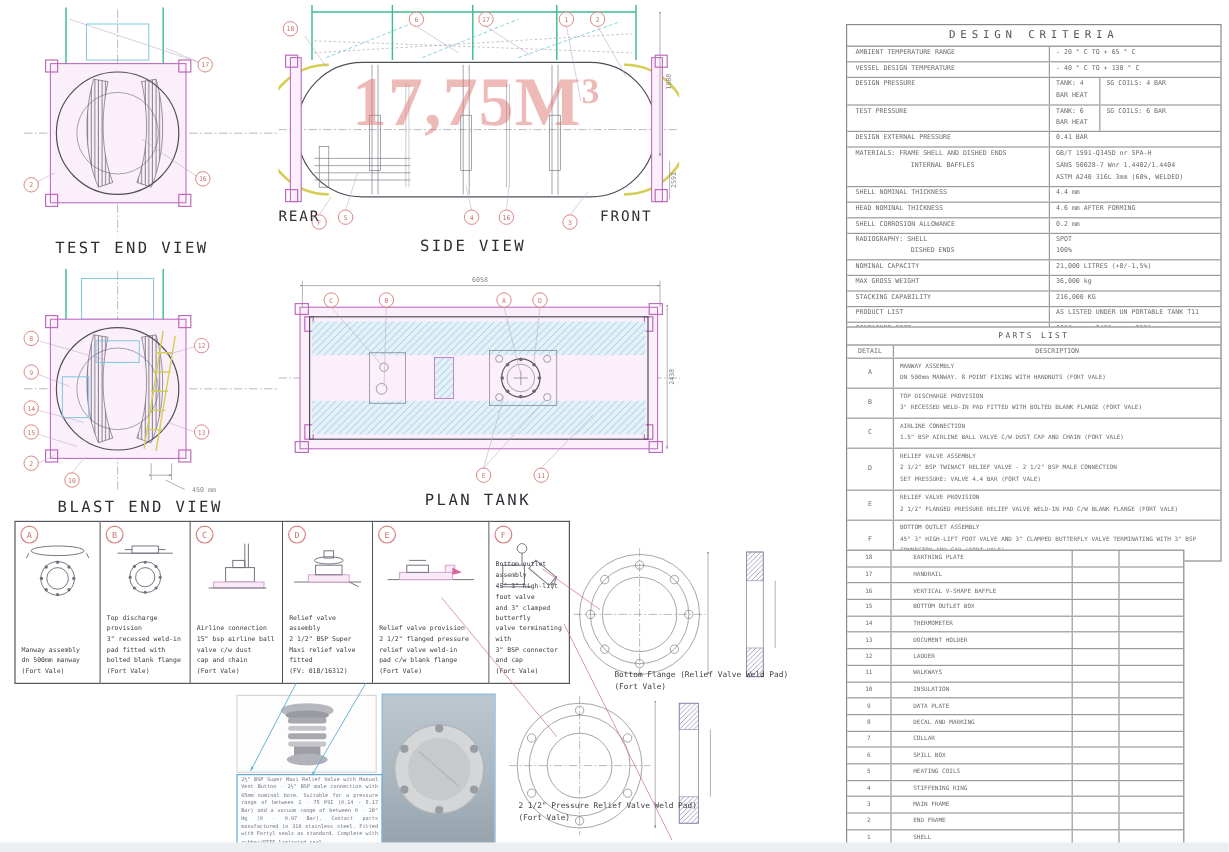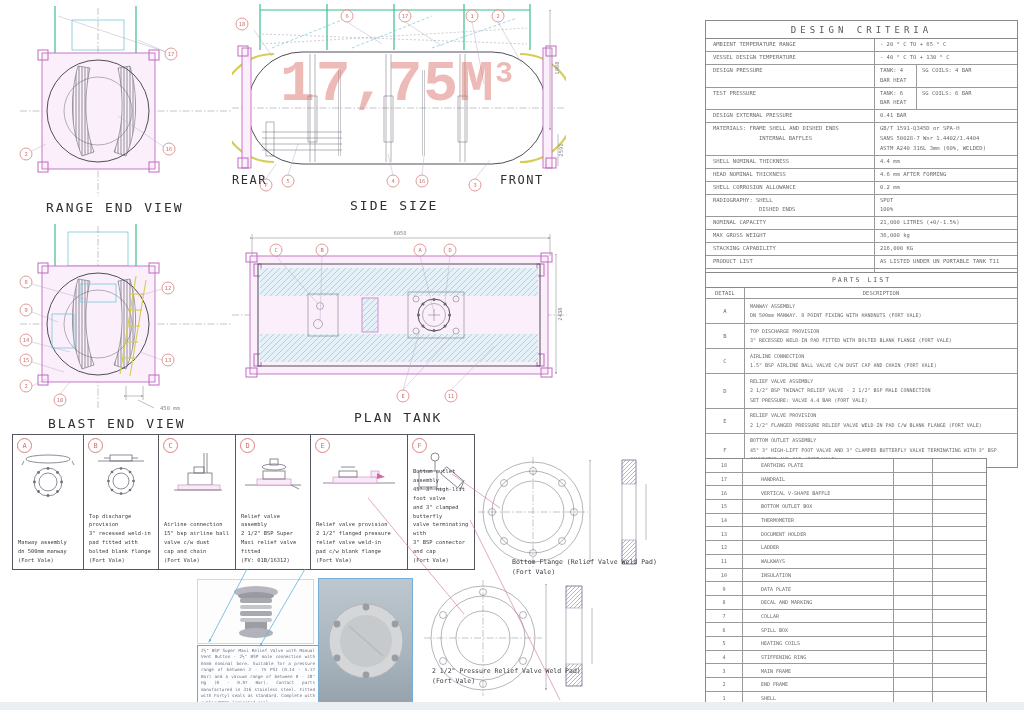--- a/index.html
+++ b/index.html
@@ -18,21 +18,21 @@
   svg .c{stroke:#79c7da;fill:none;stroke-width:.8;}
   svg .cd{stroke:#79c7da;stroke-width:.7;stroke-dasharray:3 2;fill:none;}
   svg .cl{stroke:#8a8a96;stroke-width:.5;stroke-dasharray:7 2 1.5 2;fill:none;}
   svg .ds{stroke:#9a9aa4;stroke-width:.5;stroke-dasharray:2 2;fill:none;}
   svg .ld{stroke:#b9a6c6;stroke-width:.45;fill:none;}
   svg .dim{stroke:#8a8a92;stroke-width:.55;fill:none;}
   .bl circle{fill:#fff;stroke:#d9827f;stroke-width:.8;}
   .bl text{fill:#cb7070;font-size:5.4px;font-family:"DejaVu Sans Mono",monospace;text-anchor:middle;}
   .dimt{fill:#84848e;font-size:5.5px;font-family:"DejaVu Sans Mono",monospace;text-anchor:middle;}
   .lblt{fill:#2f2f36;font-size:12px;font-family:"DejaVu Sans Mono",monospace;letter-spacing:1.5px;}
-  .watermark{position:absolute;left:6px;top:52px;width:318px;text-align:center;font-family:Liberation Mono, monospace;font-size:58px;font-weight:bold;color:rgba(219,118,112,.5);letter-spacing:1px;line-height:1;}
+  .watermark{position:absolute;left:6px;top:52px;width:318px;text-align:center;font-family:Liberation Serif, serif;font-size:58px;font-weight:bold;color:rgba(219,118,112,.5);letter-spacing:1px;line-height:1;}
   .watermark sup{font-size:30px;vertical-align:18px;}
   
   .tbl{position:absolute;border:1px solid #8a8a8a;background:#fff;color:#6a6a6a;}
   .tbl-title{border-bottom:1px solid #8a8a8a;text-align:center;font-size:9px;letter-spacing:4px;padding:4px 0 3px;color:#55555c;}
   .dc-row{display:flex;border-bottom:1px solid #9a9a9a;min-height:11px;align-items:stretch;}
   .dc-row:last-child{border-bottom:none;}
   .dc-label{width:158px;padding:1px 3px 1px 7px;border-right:1px solid #9a9a9a;font-size:5.5px;line-height:1.8;display:flex;flex-direction:column;}
   .dc-sub{padding-left:46px;}
   .dc-sub:empty{display:none;}
   .dc-val{flex:1;display:flex;align-items:stretch;}
@@ -126,21 +126,21 @@
         </g>
       <g class="bl">
           <circle cx="8" cy="148" r="6"></circle>
           <text x="8" y="150.2">2</text>
         </g>
       <g class="bl">
           <circle cx="151" cy="143" r="6"></circle>
           <text x="151" y="145.2">16</text>
         </g>
     </svg>
-    <div class="view-caption" style="left:28px;top:194px;">RANGE END VIEW</div>
+    <div class="view-caption" style="left:28px;top:194px;">TEST END VIEW</div>
   </div>
 
   <div class="abs" style="left:232px;top:4px;width:334px;height:212px;">
     <svg width="334" height="190" viewBox="0 0 334 190">
       <line class="g" x1="28" y1="6" x2="298" y2="6"></line>
       <line class="g" x1="28" y1="0" x2="28" y2="46"></line>
         <line class="g" x1="95" y1="0" x2="95" y2="46"></line>
       <line class="g" x1="162" y1="0" x2="162" y2="46"></line>
         <line class="g" x1="232" y1="0" x2="232" y2="46"></line>
         <line class="g" x1="298" y1="0" x2="298" y2="46"></line>
@@ -226,21 +226,21 @@
           <text x="190" y="179.2">16</text>
         </g>
       <g class="bl">
           <circle cx="243" cy="181" r="6"></circle>
           <text x="243" y="183.2">3</text>
         </g>
       <text class="lblt" x="0" y="180">REAR</text>
       <text class="lblt" x="268" y="180">FRONT</text>
     </svg>
     <div class="watermark"><span>17,75M</span><sup>3</sup></div>
-    <div class="view-caption" style="left:118px;top:194px;">SIDE SIZE</div>
+    <div class="view-caption" style="left:118px;top:194px;">SIDE VIEW</div>
   </div>
 
   <div class="abs" style="left:18px;top:224px;width:216px;height:210px;">
     <svg width="216" height="190" viewBox="0 0 216 190">
       <line class="g" x1="37" y1="0" x2="37" y2="44"></line>
         <line class="g" x1="118" y1="0" x2="118" y2="44"></line>
       <rect class="c" x="50" y="8" width="60" height="34"></rect>
       <line class="cl" x1="2" y1="100" x2="214" y2="100"></line>
         <line class="cl" x1="80" y1="2" x2="80" y2="186"></line>
       <circle class="y" cx="80" cy="100" r="55"></circle>

